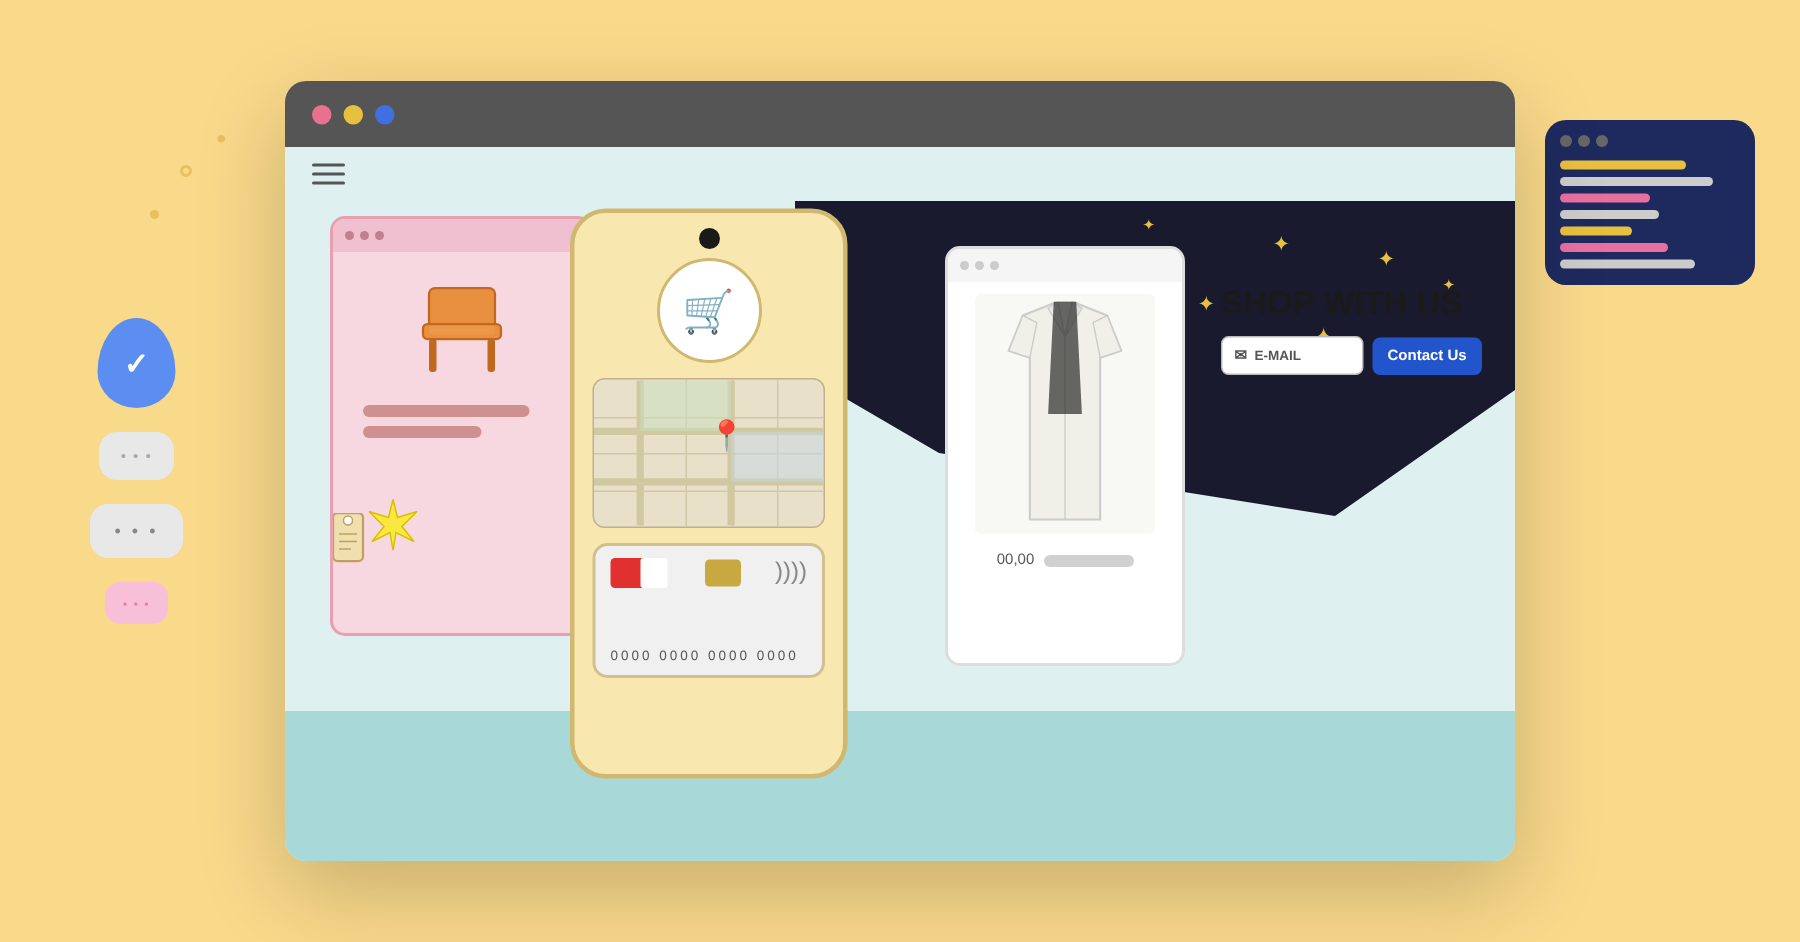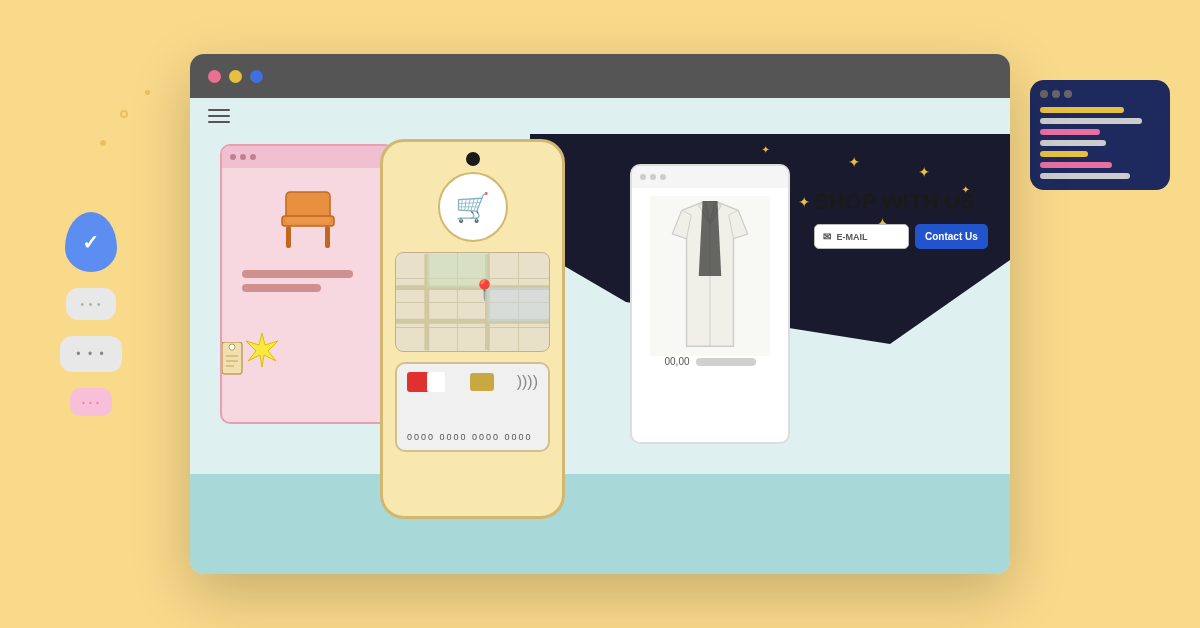--- a/index.html
+++ b/index.html
@@ -433,21 +433,21 @@
       align-items: center;
       padding: 0 8px;
       gap: 4px;
     }
     .clothing-dot { width: 6px; height: 6px; border-radius: 50%; background: #ccc; }
     .clothing-content {
       padding: 8px;
       display: flex;
       flex-direction: column;
       align-items: center;
-      gap: 0;
+      gap: 12px;
     }
 
     
     .shirt-area {
       width: 120px;
       height: 160px;
       background: #f8f8f5;
       border-radius: 4px;
       display: flex;
       align-items: center;

